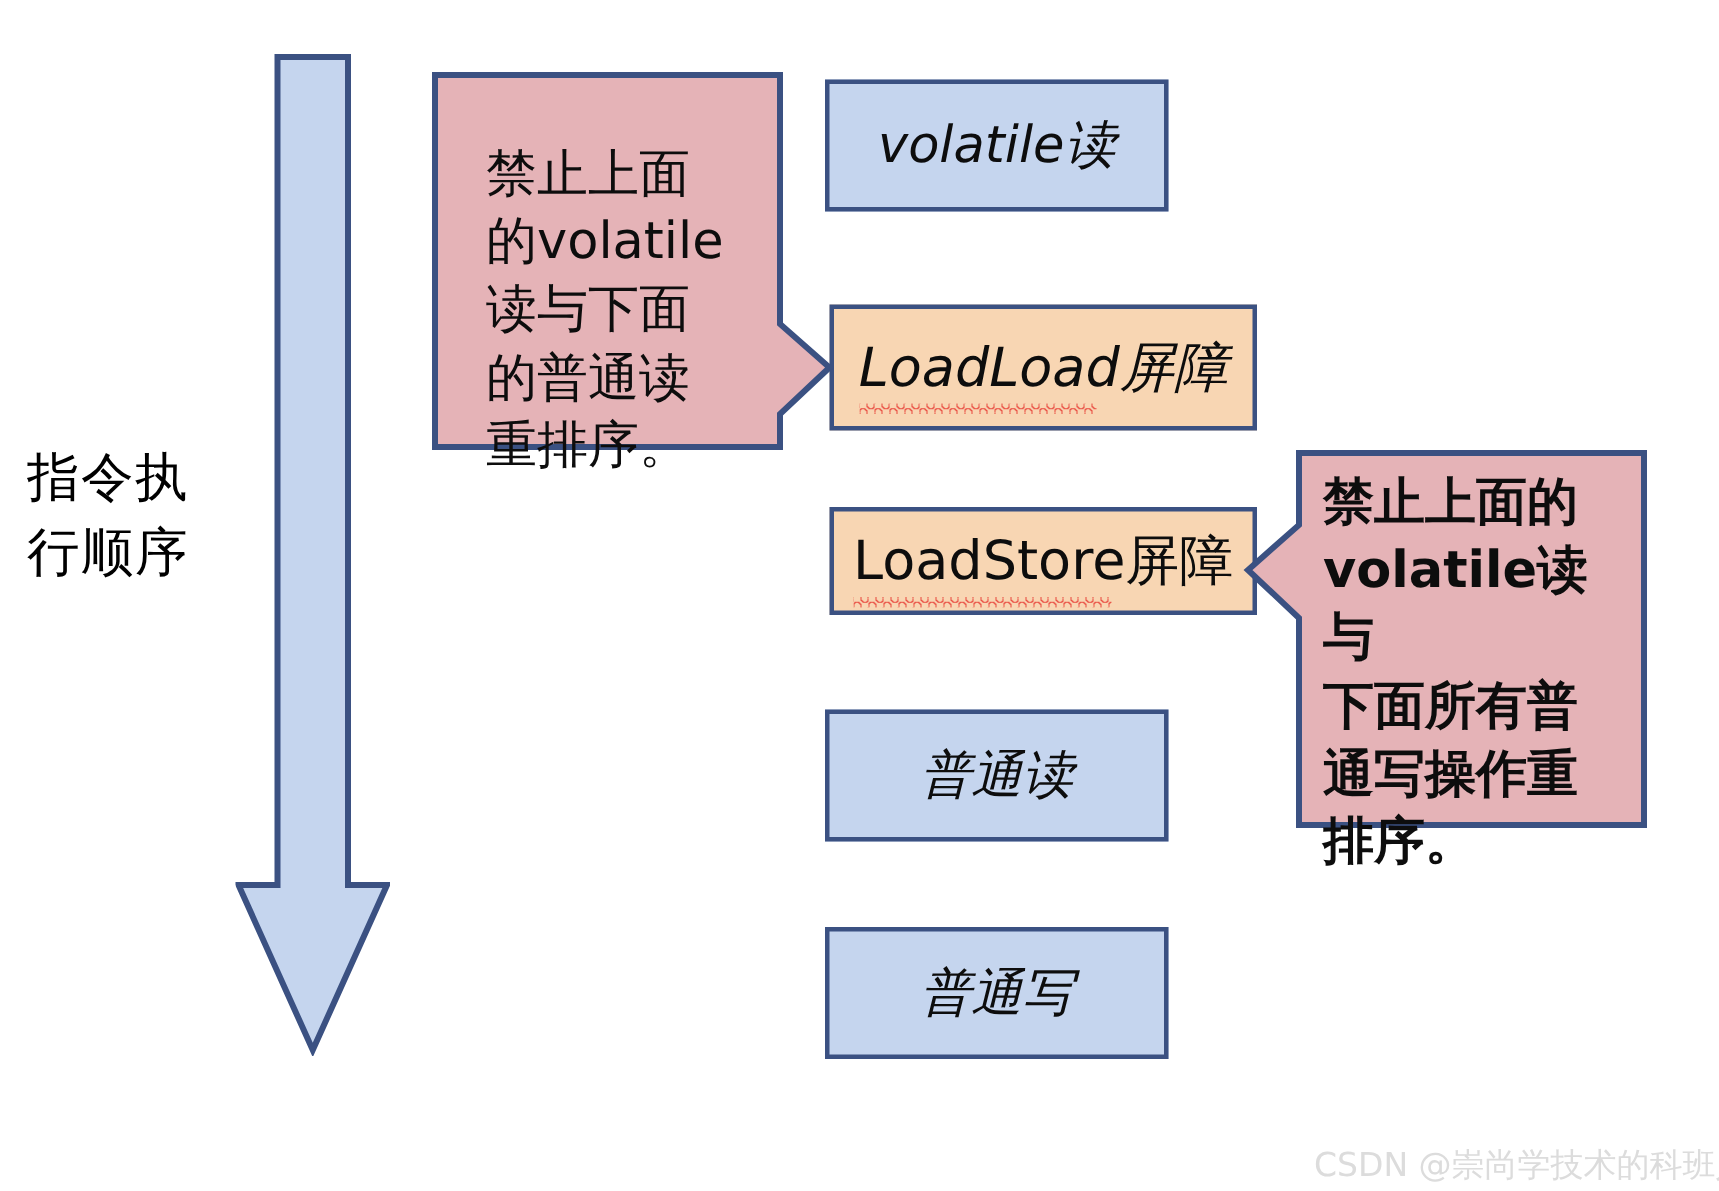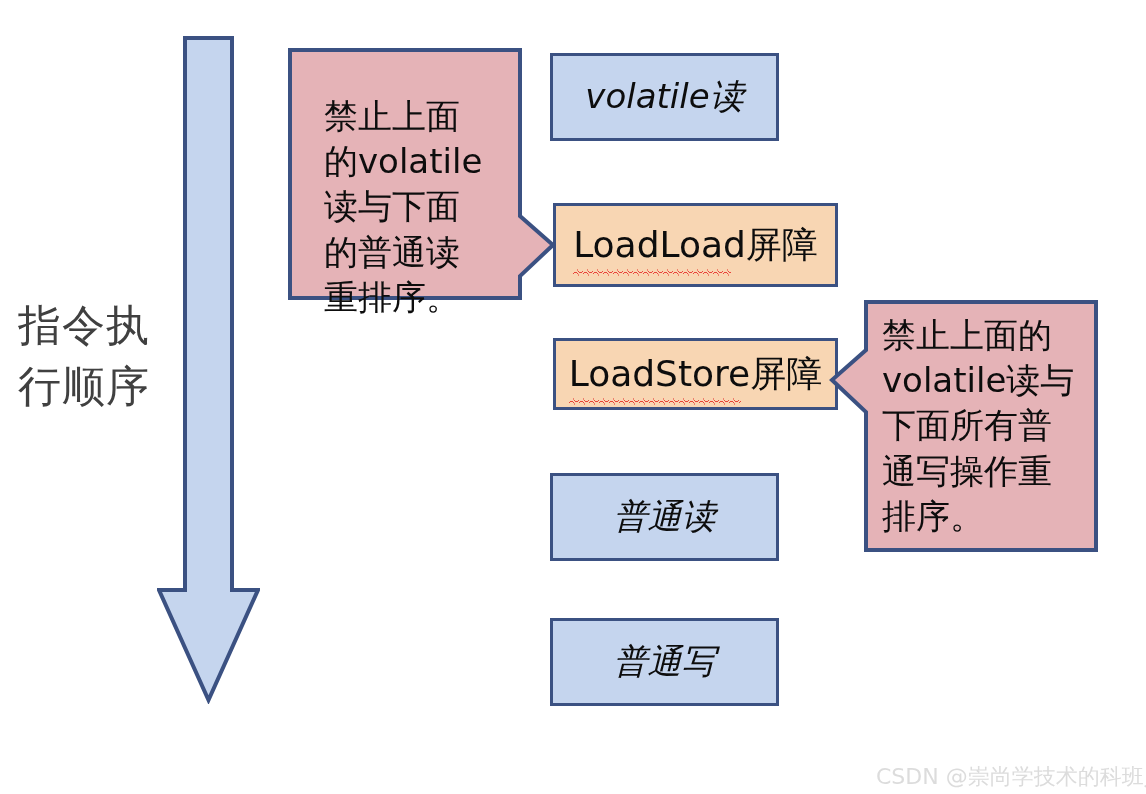--- a/index.html
+++ b/index.html
@@ -18,23 +18,23 @@
     overflow: hidden;
   }
 
   
   .flow-label {
     position: absolute;
     left: 18px;
     top: 295px;
     width: 140px;
     font-family: "DejaVu Sans", "Liberation Sans", sans-serif;
-    font-size: 43px;
+    font-size: 35px;
     line-height: 1.42;
-    color: #404040;
+    color: #000000;
     letter-spacing: 1px;
     white-space: pre-line;
   }
 
   
   .down-arrow {
     position: absolute;
     left: 157px;
     top: 36px;
     width: 103px;
@@ -137,21 +137,21 @@
   <div class="down-arrow">
     <svg width="103" height="668" viewBox="0 0 103 668" xmlns="http://www.w3.org/2000/svg">
       <polygon points="28,2 75,2 75,554 101,554 51.5,664 2,554 28,554" fill="#c5d5ee" stroke="#3b5182" stroke-width="4" stroke-linejoin="miter"></polygon>
     </svg>
   </div>
 
   <div class="box box-blue" style="left:550px; top:53px; width:229px; height:88px;">
     <span class="label">volatile读</span>
   </div>
 
-  <div class="box box-orange" style="left:553px; top:203px; width:285px; height:84px;">
+  <div class="box box-orange" style="left:553px; top:203px; width:285px; height:84px;font-style:italic;">
     <span class="label">
       <span>LoadLoad屏障</span>
       <span class="squiggle" style="width:158px;"></span>
     </span>
   </div>
 
   <div class="box box-orange" style="left:553px; top:338px; width:285px; height:72px;text-align:center;">
     <span class="label">
       <span>LoadStore屏障</span>
       <span class="squiggle" style="width:172px;"></span>
@@ -174,21 +174,21 @@
 的volatile
 读与下面
 的普通读
 重排序。</div>
   </div>
 
   <div class="callout" style="left:830px; top:300px; width:268px; height:252px;">
     <svg width="268" height="252" viewBox="0 0 268 252" xmlns="http://www.w3.org/2000/svg">
       <polygon points="266,2 36,2 36,50 2,80 36,112 36,250 266,250" fill="#e5b3b7" stroke="#3b5182" stroke-width="4" stroke-linejoin="miter"></polygon>
     </svg>
-    <div class="ctext" style="left:52px; top:13px; width:208px;">禁止上面的
+    <div class="ctext" style="left:52px; top:13px; width:208px;font-weight:bold;">禁止上面的
 volatile读与
 下面所有普
 通写操作重
 排序。</div>
   </div>
 
   <div class="watermark wm-csdn">CSDN @崇尚学技术的科班人</div>
 
 </div>
 

